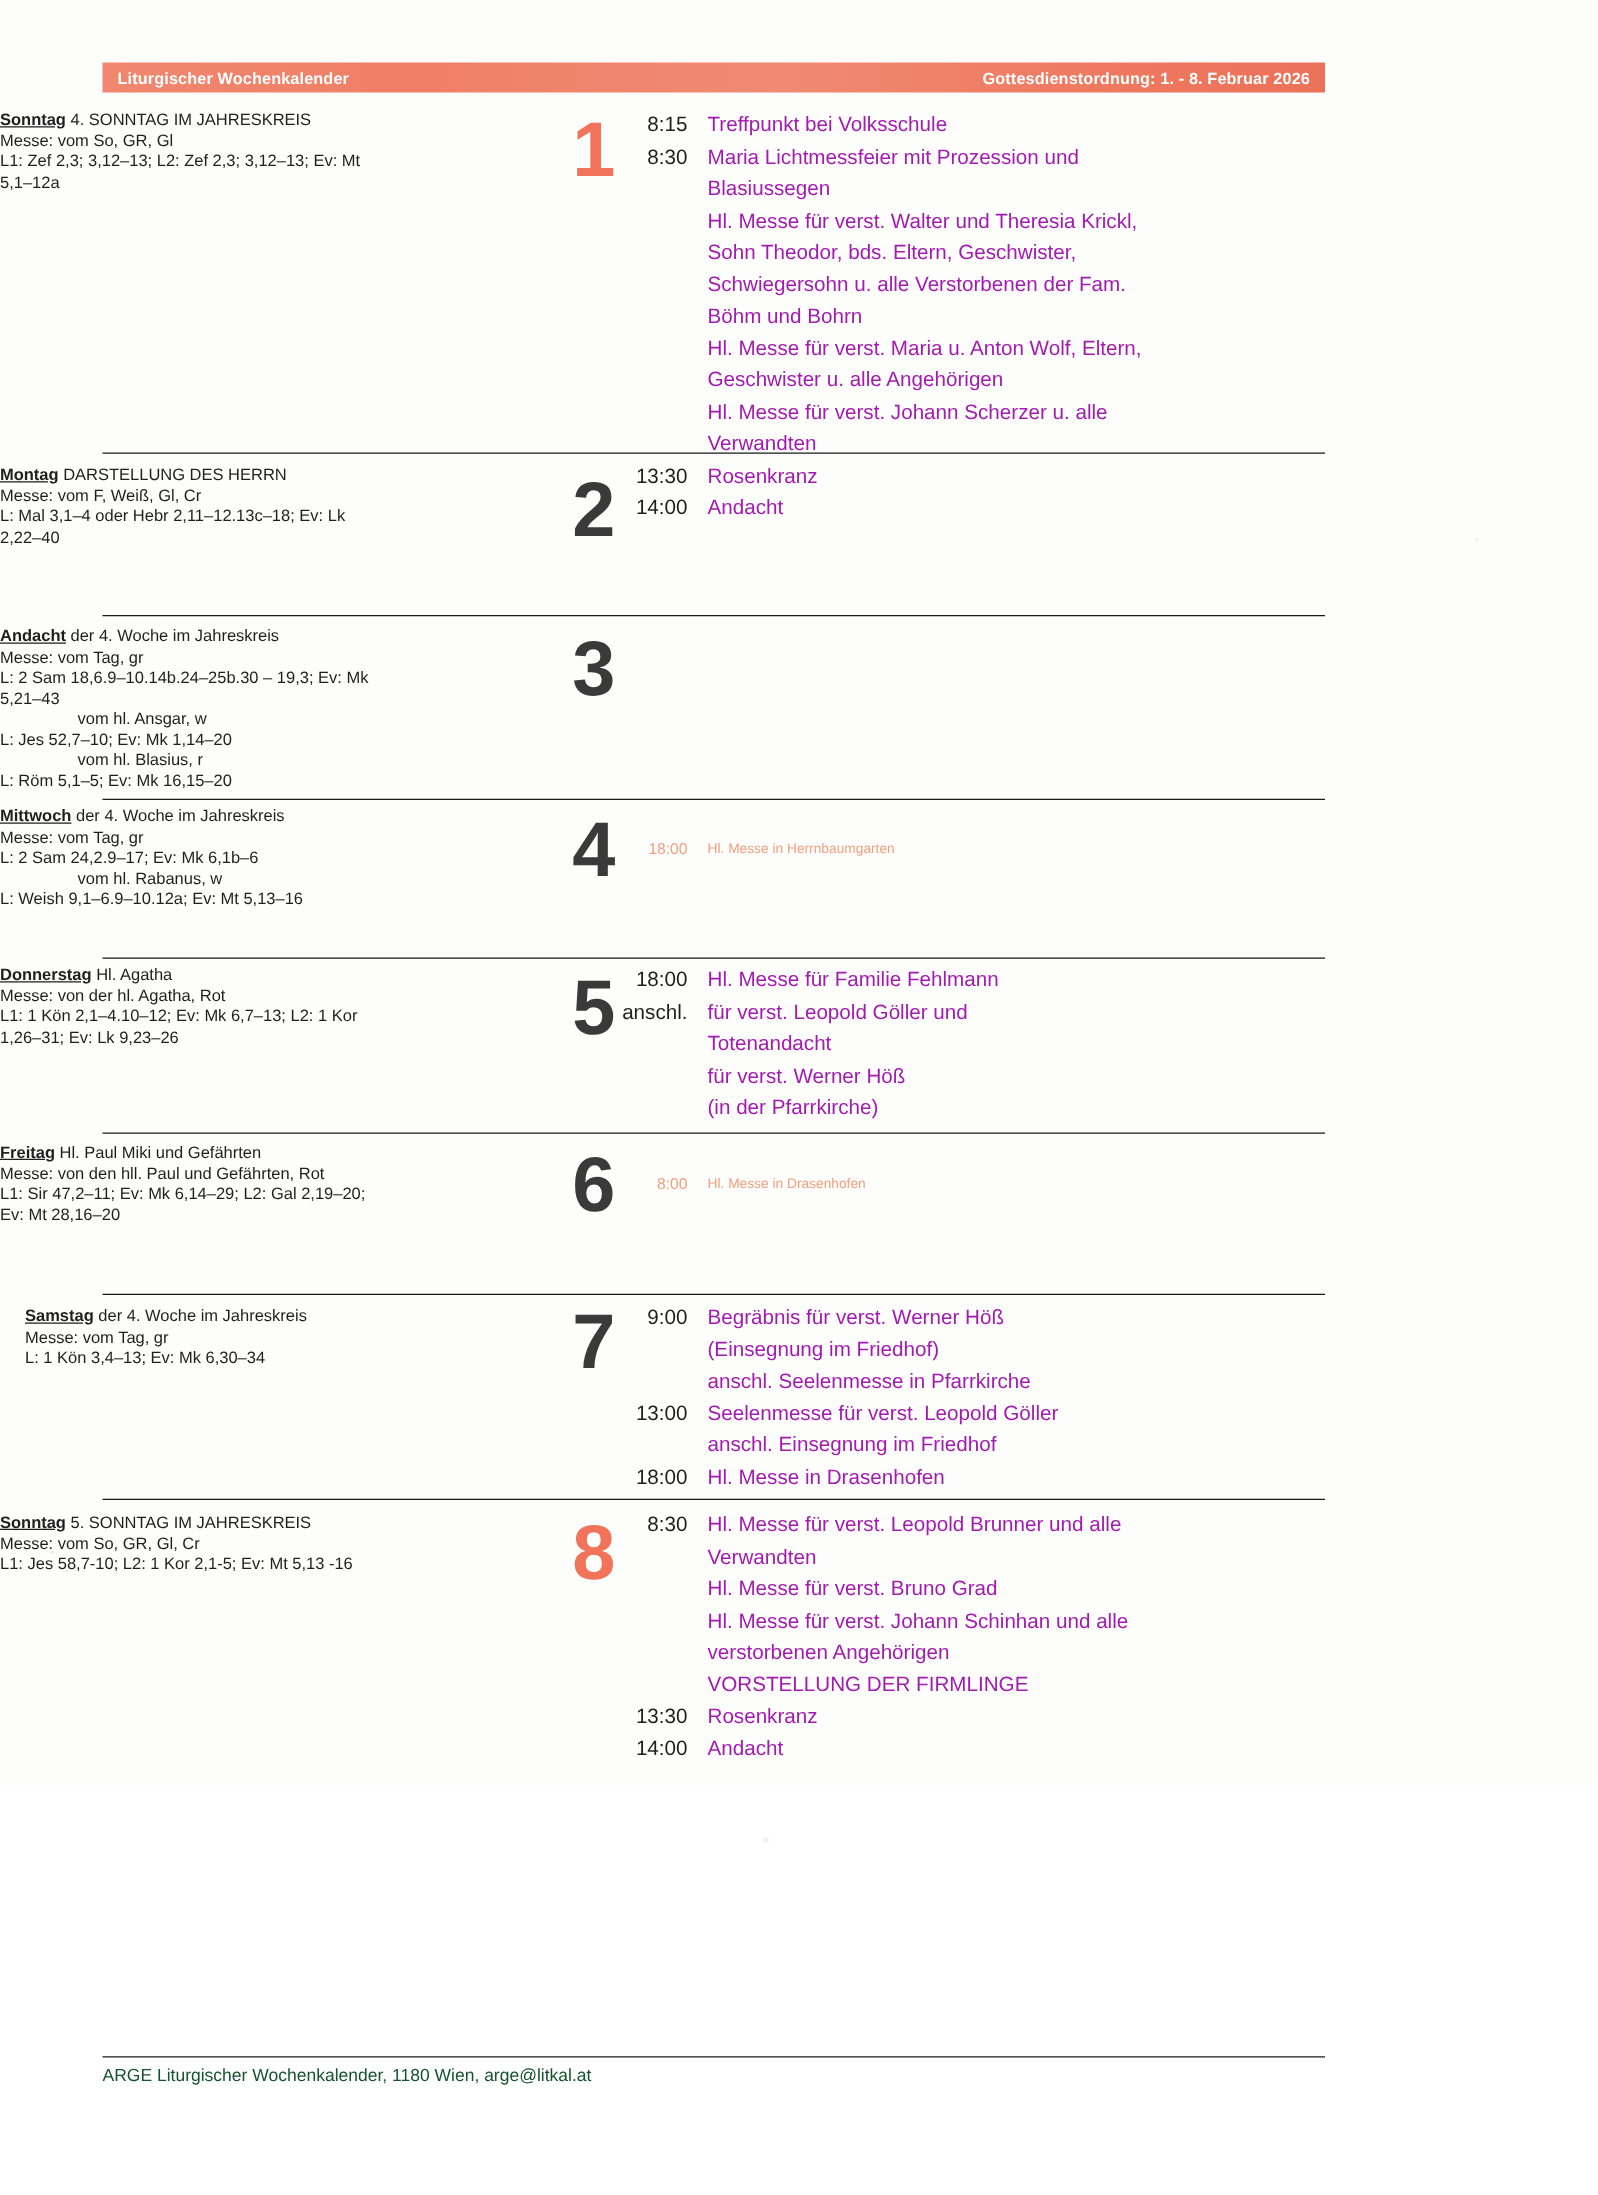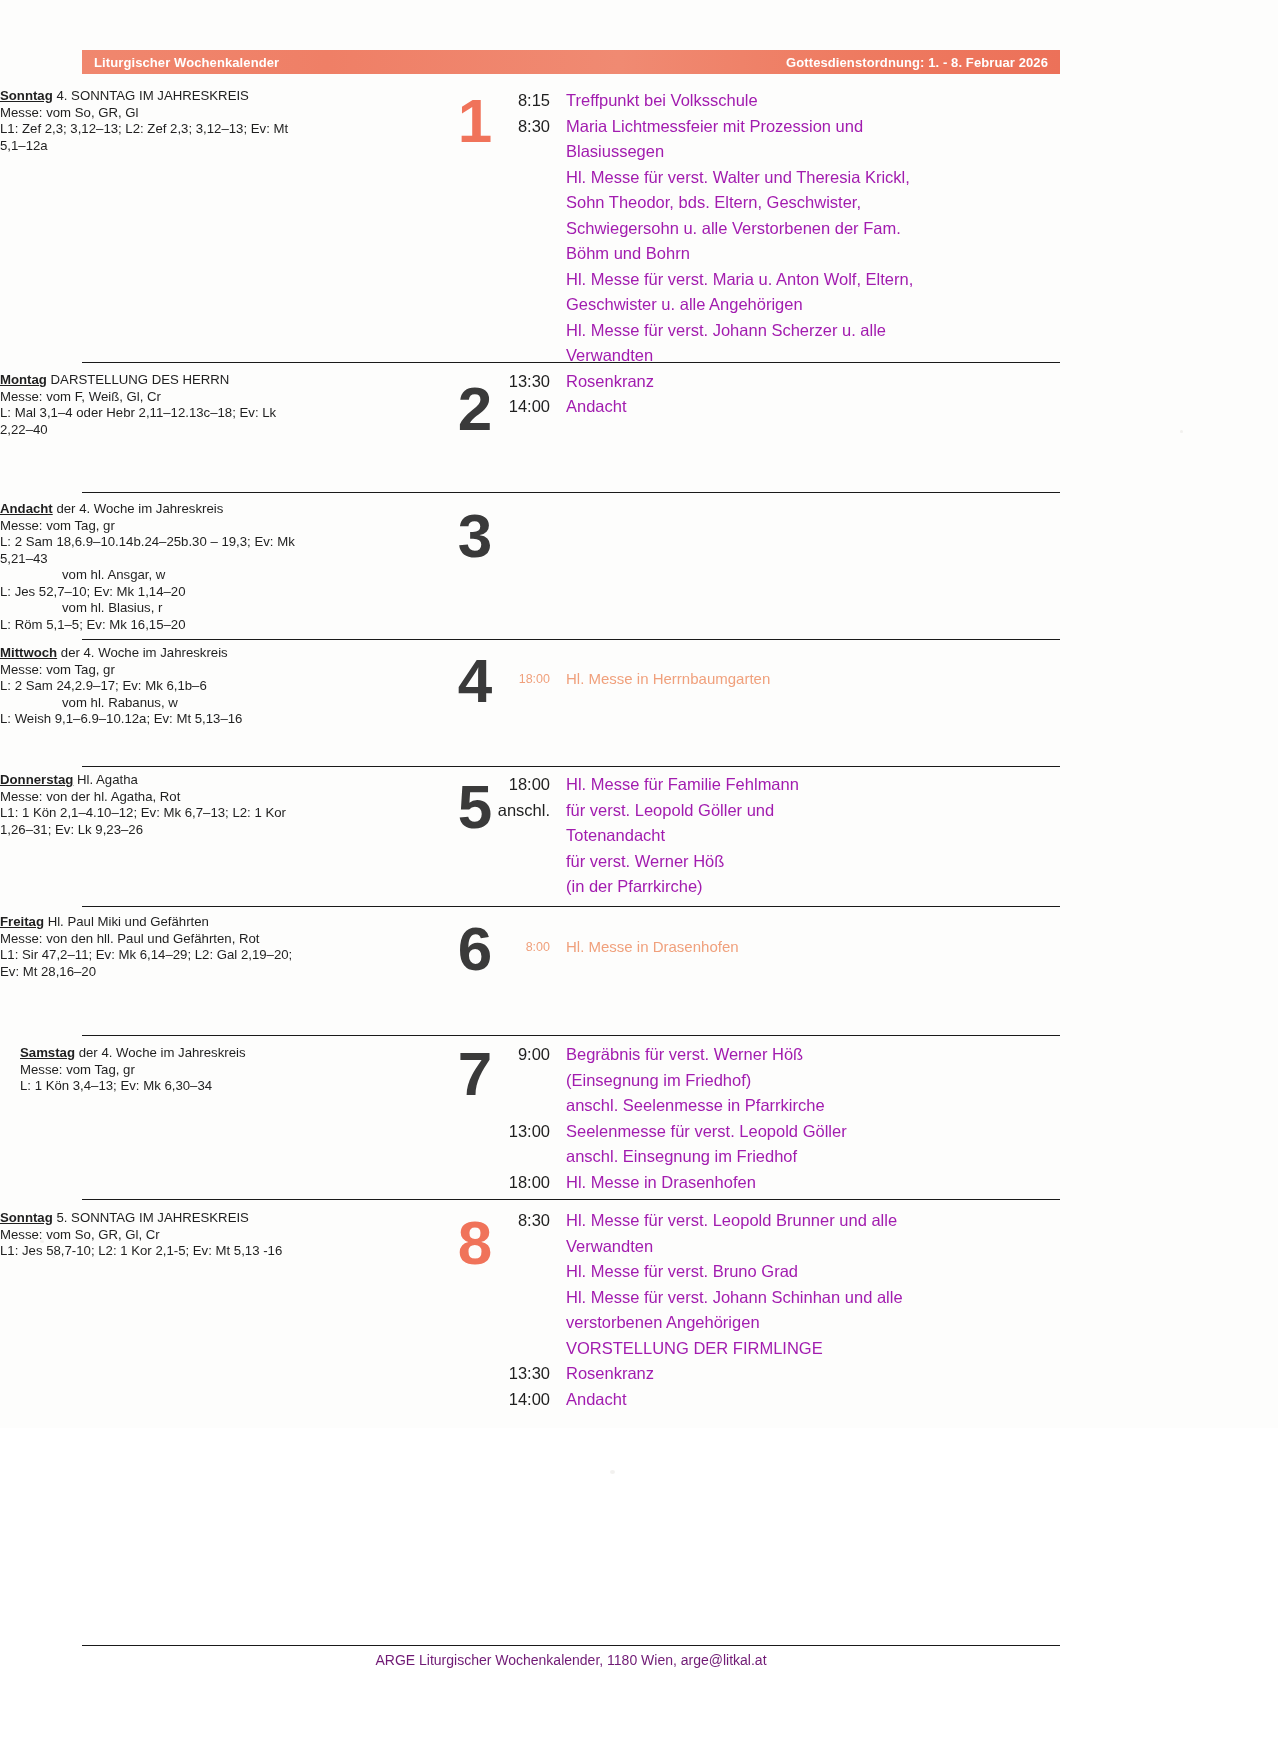--- a/index.html
+++ b/index.html
@@ -91,39 +91,39 @@
   .times.faded { color: #f0a07c; }
 
   .events {
     position: absolute;
     left: 566px;
     width: 412px;
     font-size: 16.5px;
     line-height: 25.5px;
     color: #a21caf;
   }
-  .events.small { font-size: 15px; line-height: 18px; }
+  .events.small { font-size: 11px; line-height: 18px; }
   .events.faded { color: #f0a07c; }
 
   .spacer-line { height: 25.5px; }
 
   
   .footer-rule {
     position: absolute;
     left: 82px; top: 1645px;
     width: 978px;
     border-top: 1.4px solid #1a1a1a;
   }
   .footer-text {
     position: absolute;
     left: 82px; top: 1652px;
     width: 978px;
-    text-align: center;
+    text-align: left;
     font-size: 14px;
-    color: #701a75;
+    color: #14532d;
   }
 
   
   .speck {
     position: absolute;
     background: #e8e6e2;
     border-radius: 50%;
     opacity: .55;
   }
 </style>

